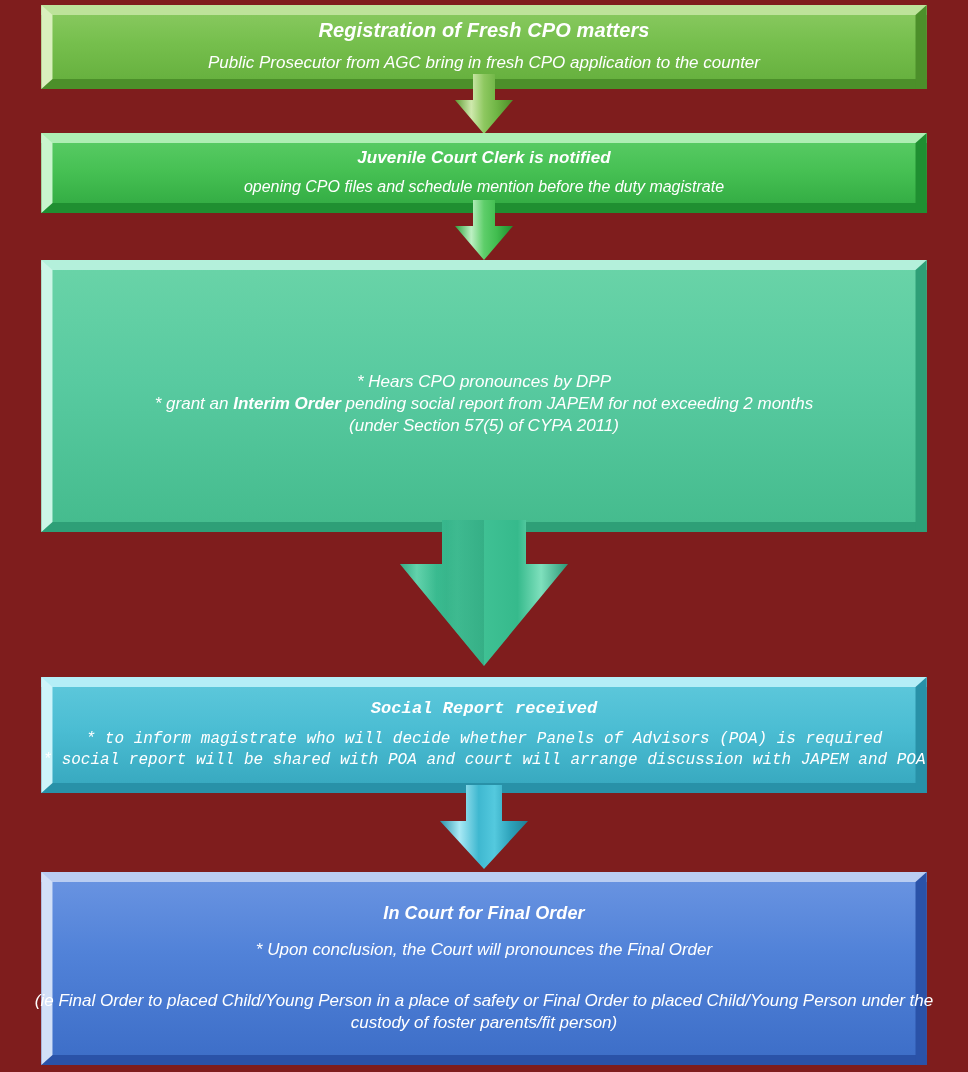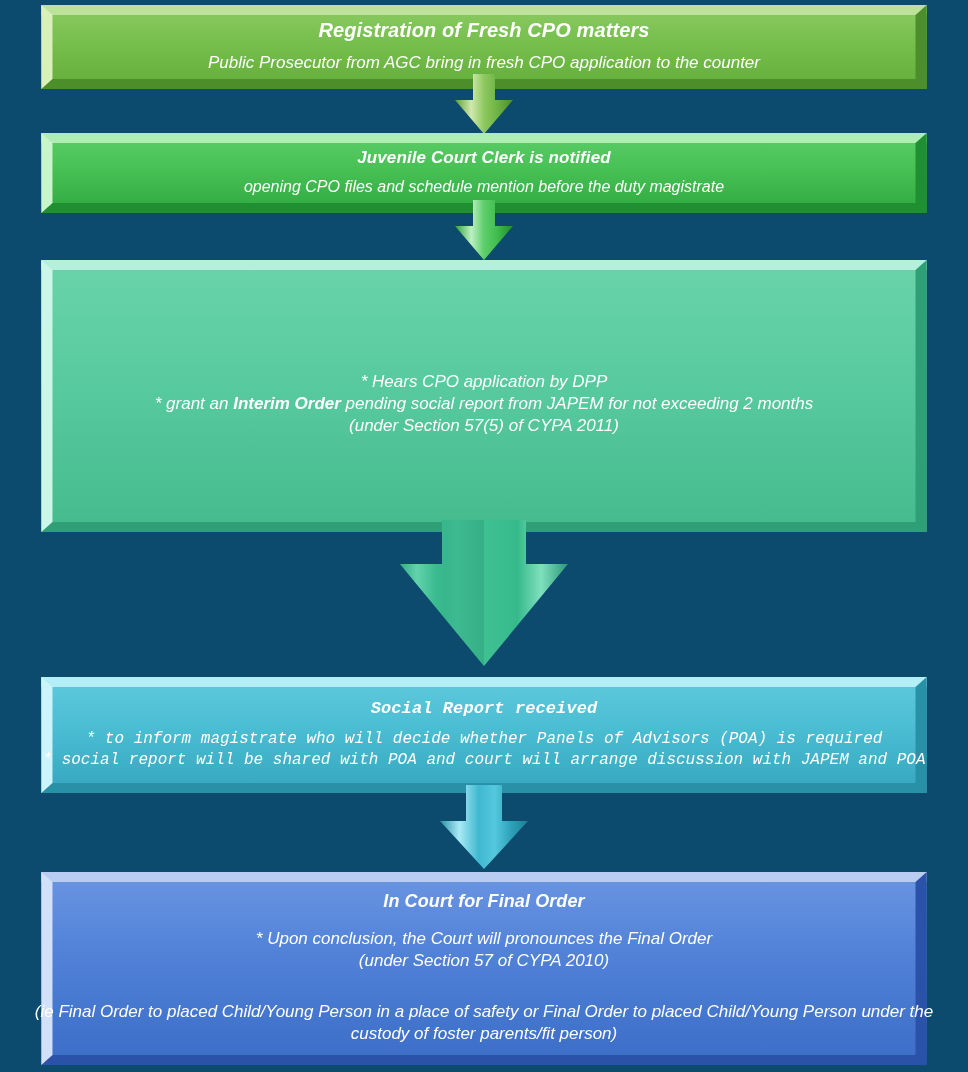--- a/index.html
+++ b/index.html
@@ -1,20 +1,20 @@
 <!DOCTYPE html>
 <html><head>
 <meta charset="utf-8">
 <style>
   html,body{margin:0;padding:0;background:#000;}
   body{
     width:968px;height:1072px;position:relative;overflow:hidden;
     font-family:"Liberation Sans","DejaVu Sans",sans-serif;
   }
-  #stage{position:absolute;inset:0;background:#0c4a6e;}
+  #stage{position:absolute;inset:0;background:#7f1d1d;}
 
   
   .box{
     position:absolute;
     box-sizing:border-box;
     display:flex;flex-direction:column;
     align-items:center;justify-content:center;
     text-align:center;
     color:#ffffff;
     font-style:italic;
@@ -146,21 +146,21 @@
       </defs>
       <path d="M30 0 L52 0 L52 26 L70 26 L41 60 L12 26 L30 26 Z" fill="url(#g23)"></path>
     </svg>
   </div>
 
   <div class="box" id="box3">
     <div class="face"></div>
     <div class="bevel"></div>
     <div class="inner" style="position:relative;z-index:3;">
       <div class="gap-md"></div>
-      <div class="body b3">* Hears CPO application by DPP</div>
+      <div class="body b3">* Hears CPO pronounces by DPP</div>
       <div class="body b3">* grant an <b>Interim Order</b> pending social report from JAPEM for not exceeding 2 months</div>
       <div class="body b3">(under Section 57(5) of CYPA 2011)</div>
     </div>
   </div>
 
   <div class="arrow" id="a34" style="left:370px;top:520px;width:228px;height:165px;">
     <svg width="228" height="165" viewBox="0 0 228 165">
       <defs>
         <linearGradient id="g34" x1="0" y1="0" x2="1" y2="0">
           <stop offset="0%" stop-color="#2e9e7a"></stop>
@@ -211,18 +211,17 @@
     </svg>
   </div>
 
   <div class="box" id="box5">
     <div class="face"></div>
     <div class="bevel"></div>
     <div class="inner" style="position:relative;z-index:3;">
       <div class="title t5">In Court for Final Order</div>
       <div class="gap-md"></div>
       <div class="body b5">* Upon conclusion, the Court will pronounces the Final  Order</div>
-      <div class="body b5">(under Section 57 of CYPA 2010)</div>
       <div class="body b5" style="padding:0 6px;margin-top:29px;">(ie Final Order to placed Child/Young Person in a place of safety or Final Order to placed Child/Young Person under the custody of foster parents/fit person)</div>
     </div>
   </div>
 
 </div>
 
 </body></html>

